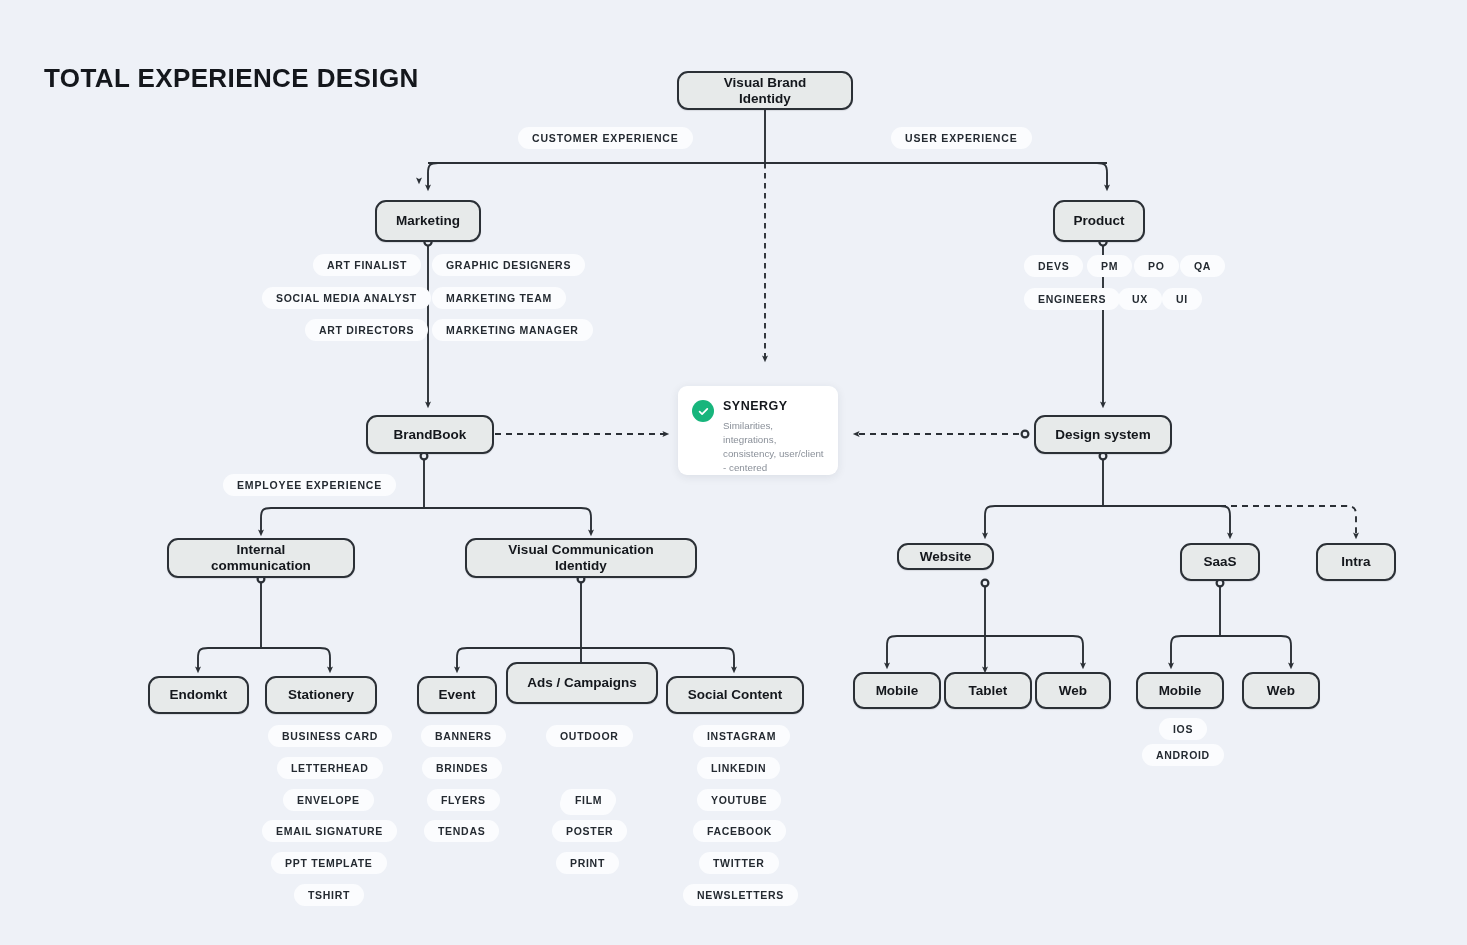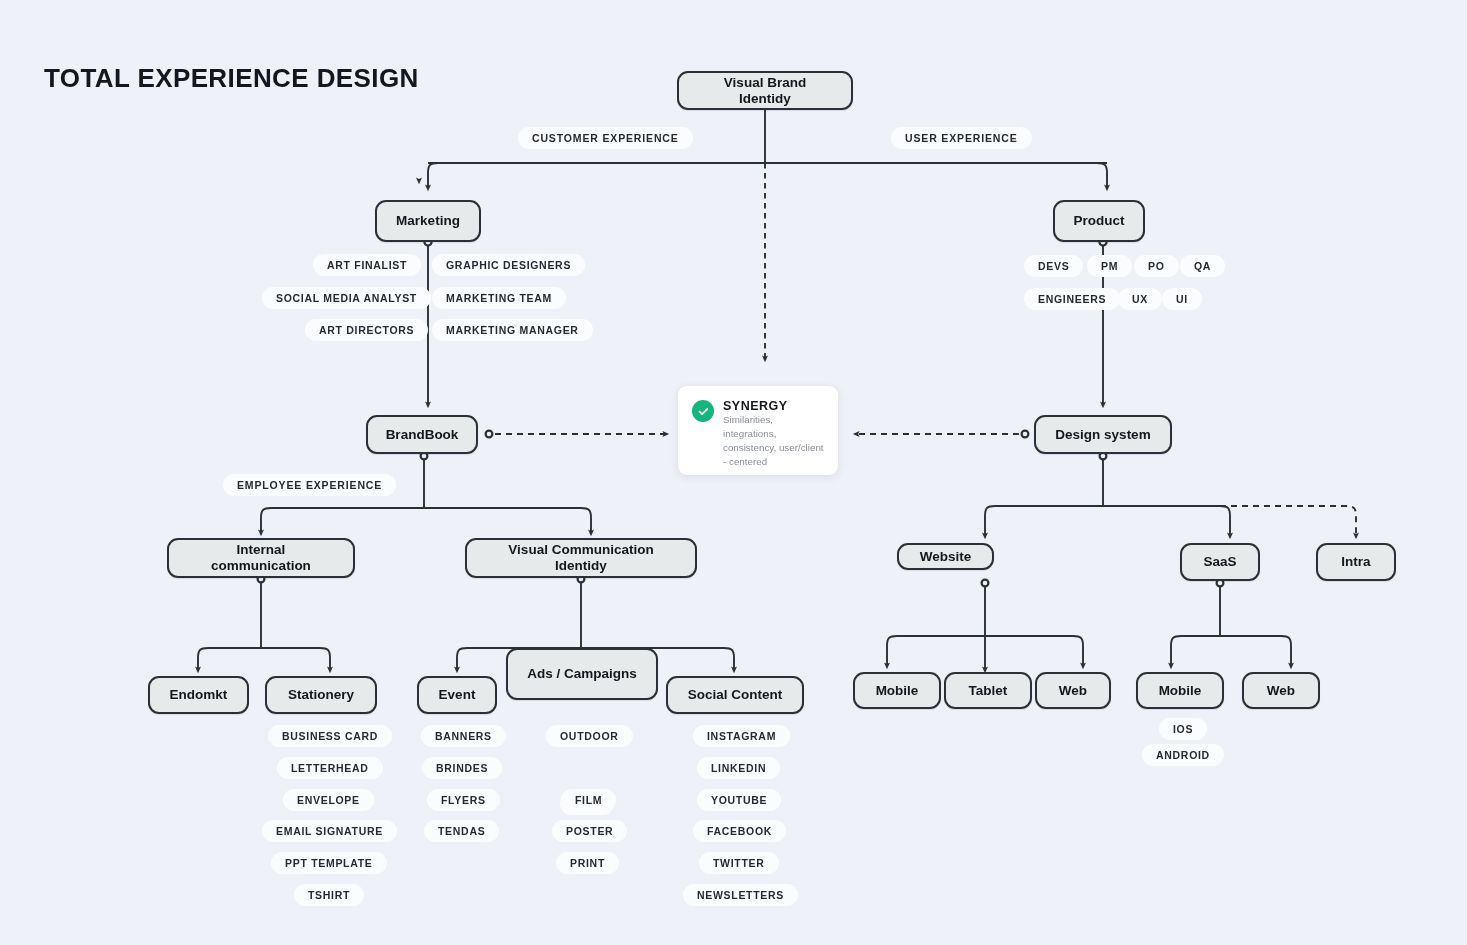--- a/index.html
+++ b/index.html
@@ -98,20 +98,21 @@
     justify-content: center;
     margin-top: 1px;
   }
   #synergy-check svg { display: block; }
   .synergy-text { min-width: 0; }
   #synergy-title {
     font-size: 12.5px;
     font-weight: 700;
     letter-spacing: 0.5px;
     color: #14171c;
+    margin-bottom: 6px;
   }
   #synergy-desc {
     font-size: 9.8px;
     line-height: 1.42;
     color: #8a9099;
     font-weight: 400;
   }
 </style>
 </head>
 <body>
@@ -214,21 +215,21 @@
   <div class="chip" style="left:432px; top:319px;">MARKETING MANAGER</div>
 
   <div class="chip" style="left:1024px; top:255px;">DEVS</div>
   <div class="chip" style="left:1087px; top:255px;">PM</div>
   <div class="chip" style="left:1134px; top:255px;">PO</div>
   <div class="chip" style="left:1180px; top:255px;">QA</div>
   <div class="chip" style="left:1024px; top:288px;">ENGINEERS</div>
   <div class="chip" style="left:1118px; top:288px;">UX</div>
   <div class="chip" style="left:1162px; top:288px;">UI</div>
 
-  <div class="node" style="left:366px; top:415px; width:112px; height:39px;">BrandBook</div>
+  <div class="node" style="left:366px; top:415px; width:128px; height:39px;">BrandBook</div>
   <div class="node" style="left:1034px; top:415px; width:138px; height:39px;">Design system</div>
 
   <div id="synergy-card">
     <div id="synergy-check">
       <svg width="13" height="13" viewBox="0 0 13 13" aria-hidden="true">
         <path d="M2.6,6.7 L5.1,9.1 L10.3,3.8" fill="none" stroke="#ffffff" stroke-width="1.7" stroke-linecap="round" stroke-linejoin="round"></path>
       </svg>
     </div>
     <div class="synergy-text">
       <div id="synergy-title">SYNERGY</div>
@@ -243,21 +244,21 @@
   <div class="node" style="left:265px; top:676px; width:112px; height:38px;">Stationery</div>
 
   <div class="chip" style="left:268px; top:725px;">BUSINESS CARD</div>
   <div class="chip" style="left:277px; top:757px;">LETTERHEAD</div>
   <div class="chip" style="left:283px; top:789px;">ENVELOPE</div>
   <div class="chip" style="left:262px; top:820px;">EMAIL SIGNATURE</div>
   <div class="chip" style="left:271px; top:852px;">PPT TEMPLATE</div>
   <div class="chip" style="left:294px; top:884px;">TSHIRT</div>
 
   <div class="node" style="left:417px; top:676px; width:80px; height:38px;">Event</div>
-  <div class="node" style="left:506px; top:648px; width:152px; height:52px;">Ads / Campaigns</div>
+  <div class="node" style="left:506px; top:662px; width:152px; height:42px;">Ads / Campaigns</div>
   <div class="node" style="left:666px; top:676px; width:138px; height:38px;">Social Content</div>
 
   <div class="chip" style="left:421px; top:725px;">BANNERS</div>
   <div class="chip" style="left:422px; top:757px;">BRINDES</div>
   <div class="chip" style="left:427px; top:789px;">FLYERS</div>
   <div class="chip" style="left:424px; top:820px;">TENDAS</div>
 
   <div class="chip" style="left:546px; top:725px;">OUTDOOR</div>
   <div class="chip" style="left:560px; top:757px;margin-top:36px;">OOH</div>
   <div class="chip" style="left:561px; top:789px;">FILM</div>

